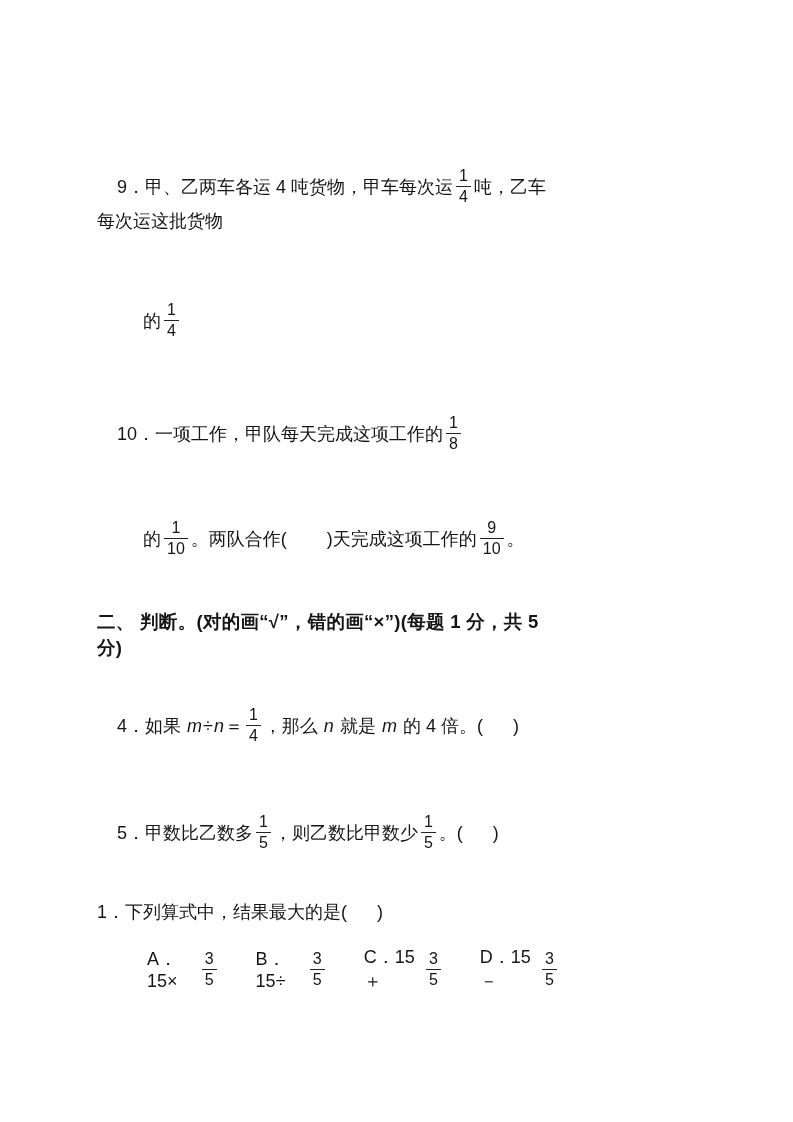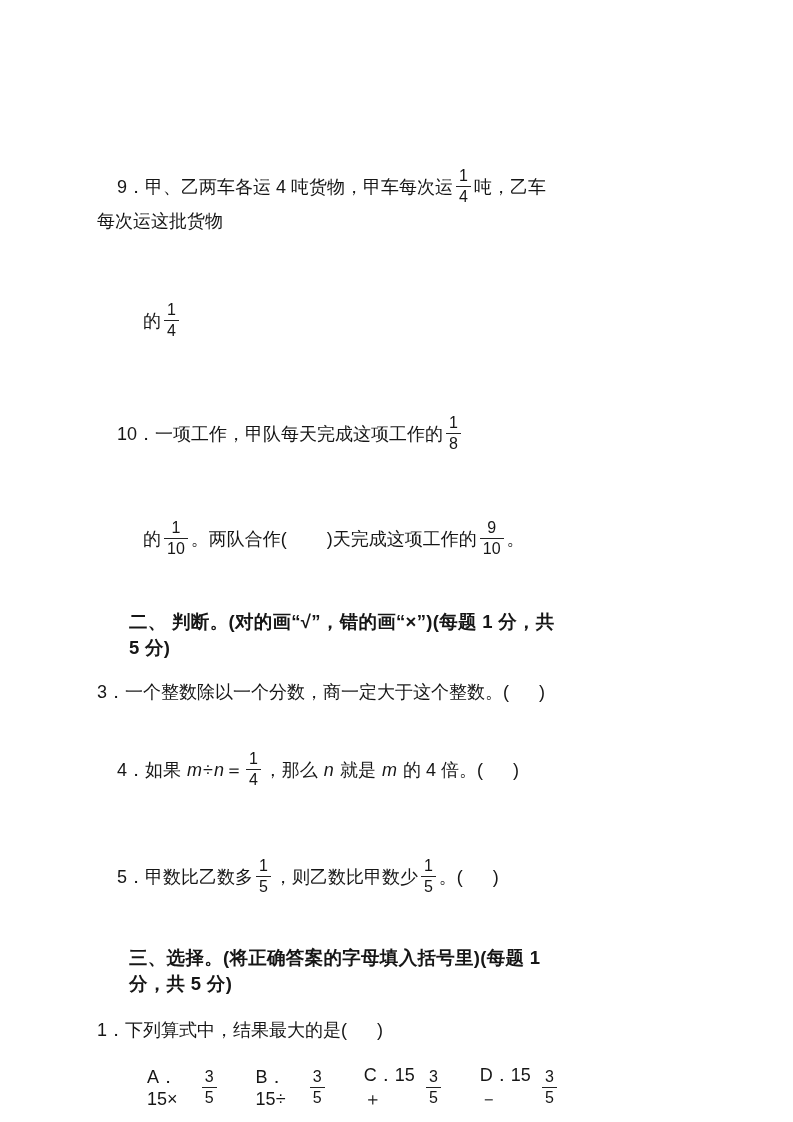--- a/index.html
+++ b/index.html
@@ -17,21 +17,20 @@
   .line{
     display:block;
     white-space:pre-wrap;
     line-height:26px;
   }
   .line > span{vertical-align:middle;}
   .sec-title{
     font-weight:bold;
     font-size:18.5px;
     letter-spacing:.3px;
-    margin-left:32px;
   }
   .indent{margin-left:26px;}
   
   .frac{
     display:inline-flex;
     flex-direction:column;
     align-items:center;
     vertical-align:middle;
     line-height:1.25;
     font-size:16px;
@@ -71,31 +70,29 @@
 
   <div class="line l-q10a">
     <span>10．</span><span>一项工作，甲队每天完成这项工作的</span><span class="frac"><span class="num">1</span><span class="den">8</span></span>
   </div>
   <div class="line l-q10b indent">
     <span>的</span><span class="frac"><span class="num">1</span><span class="den">10</span></span><span>。两队合作(        )天完成这项工作的</span><span class="frac"><span class="num">9</span><span class="den">10</span></span><span>。</span>
   </div>
 
   <div class="line l-jt sec-title">二、 判断。(对的画“√”，错的画“×”)(每题 1 分，共 5 分)</div>
 
-  <div class="line l-j3">3．一个整数除以一个分数，商一定大于这个整数。(      )</div>
 
   <div class="line l-j4">
     <span>4．如果 </span><span class="var">m</span><span>÷</span><span class="var">n</span><span>＝</span><span class="frac"><span class="num">1</span><span class="den">4</span></span><span>，那么 </span><span class="var">n</span><span> 就是 </span><span class="var">m</span><span> 的 4 倍。(      )</span>
   </div>
 
   <div class="line l-j5">
     <span>5．甲数比乙数多</span><span class="frac"><span class="num">1</span><span class="den">5</span></span><span>，则乙数比甲数少</span><span class="frac"><span class="num">1</span><span class="den">5</span></span><span>。(      )</span>
   </div>
 
-  <div class="line l-ct sec-title">三、选择。(将正确答案的字母填入括号里)(每题 1 分，共 5 分)</div>
 
   <div class="line l-c1">1．下列算式中，结果最大的是(      )</div>
 
   <div class="l-c1o">
     <span class="opt"><span>A．15×</span><span class="frac"><span class="num">3</span><span class="den">5</span></span></span>
     <span class="opt"><span>B．15÷</span><span class="frac"><span class="num">3</span><span class="den">5</span></span></span>
     <span class="opt"><span>C．15＋</span><span class="frac"><span class="num">3</span><span class="den">5</span></span></span>
     <span class="opt"><span>D．15－</span><span class="frac"><span class="num">3</span><span class="den">5</span></span></span>
   </div>
 

